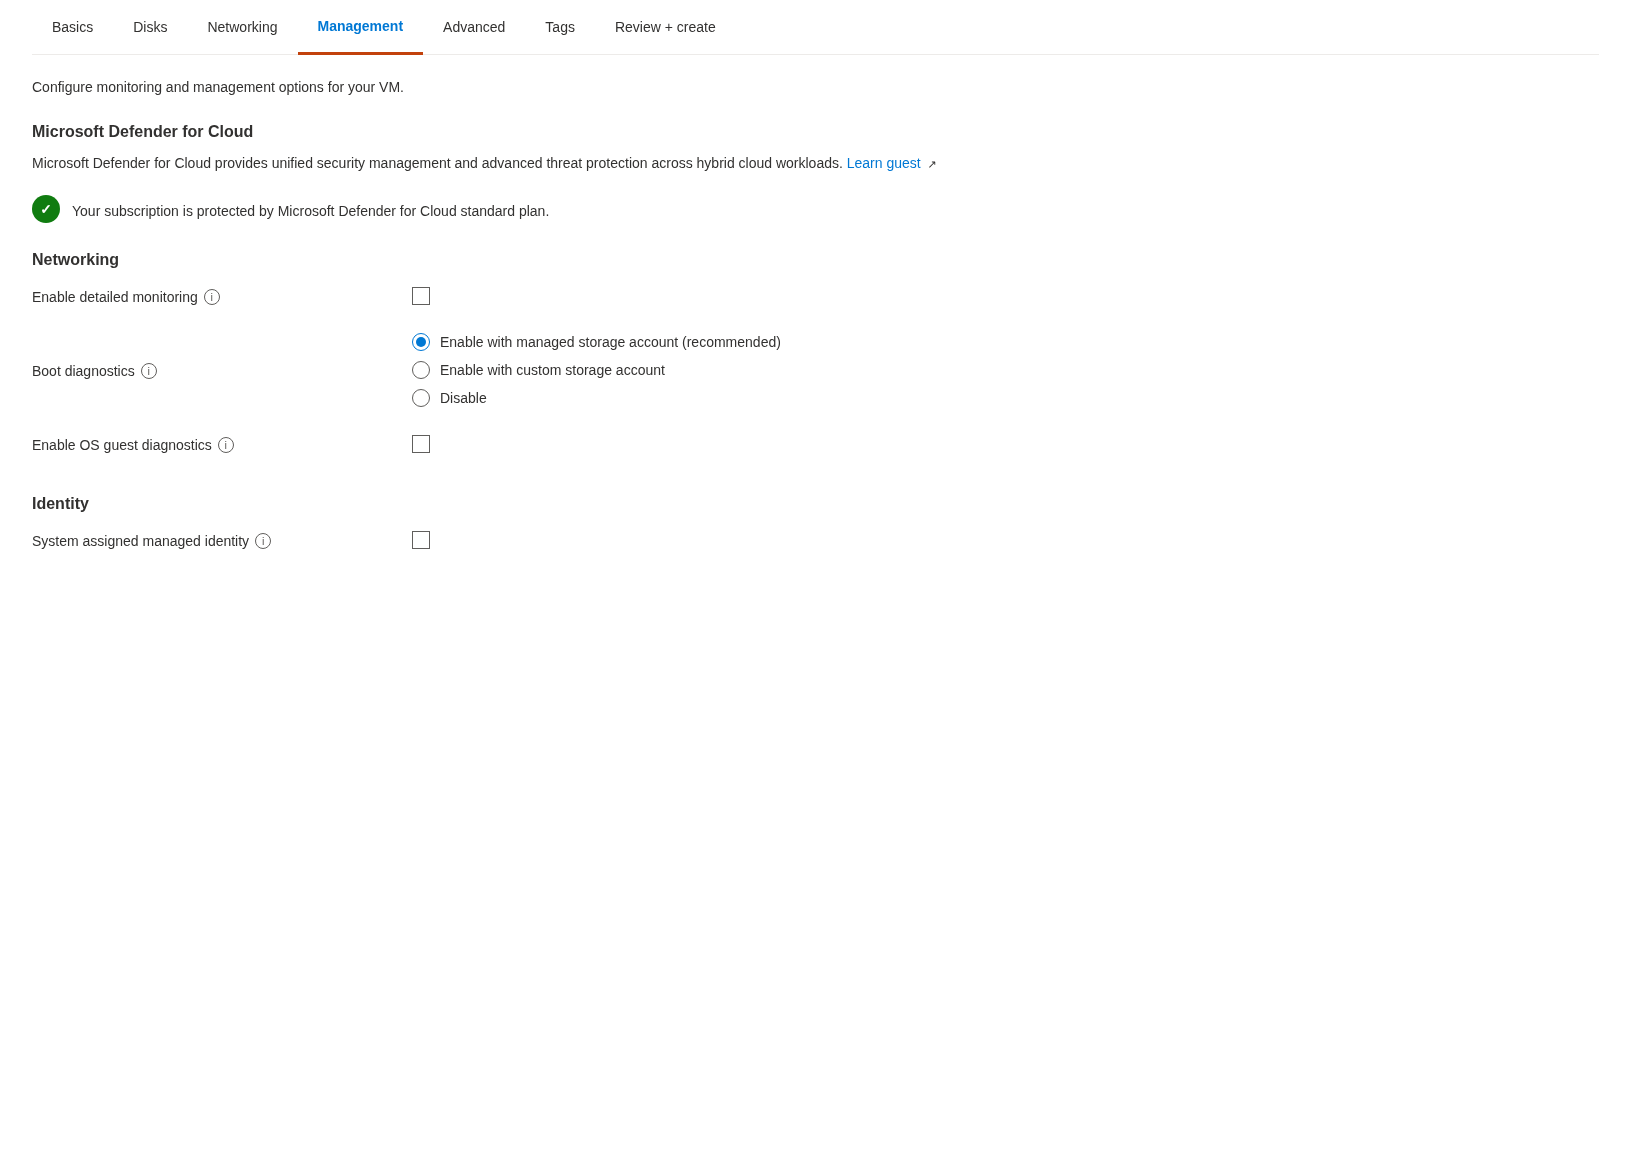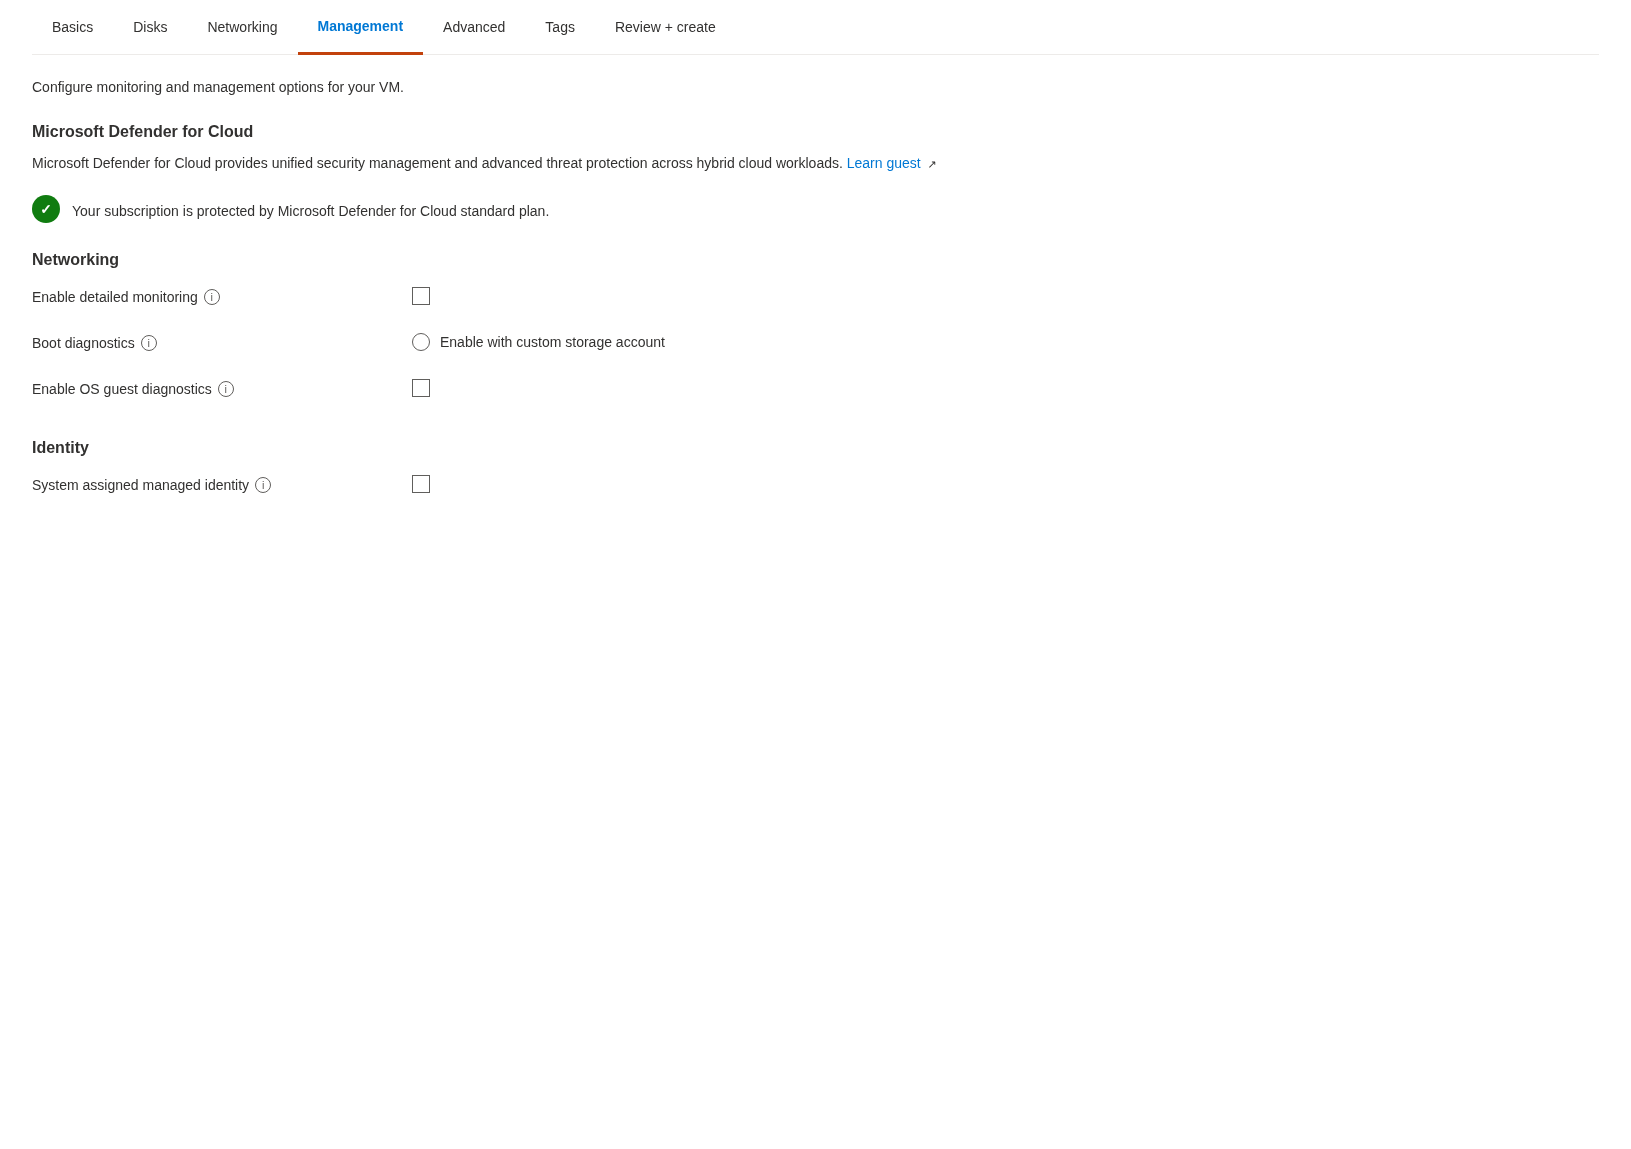--- a/index.html
+++ b/index.html
@@ -282,22 +282,30 @@
     </div>
 
     <div class="form-row">
       <div class="form-label">
         <span>Boot diagnostics</span>
         <span class="info-icon">i</span>
       </div>
       <div class="form-control">
         <div class="radio-group">
           <div class="radio-option">
+            <div class="radio-circle selected"></div>
+            <span class="radio-label">Enable with managed storage account (recommended)</span>
+          </div>
+          <div class="radio-option">
             <div class="radio-circle"></div>
             <span class="radio-label">Enable with custom storage account</span>
+          </div>
+          <div class="radio-option">
+            <div class="radio-circle"></div>
+            <span class="radio-label">Disable</span>
           </div>
         </div>
       </div>
     </div>
 
     <div class="form-row">
       <div class="form-label">
         <span>Enable OS guest diagnostics</span>
         <span class="info-icon">i</span>
       </div>

